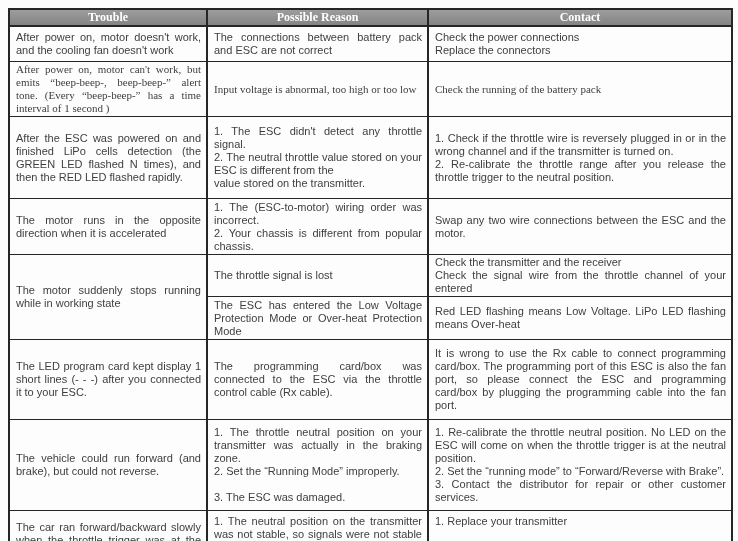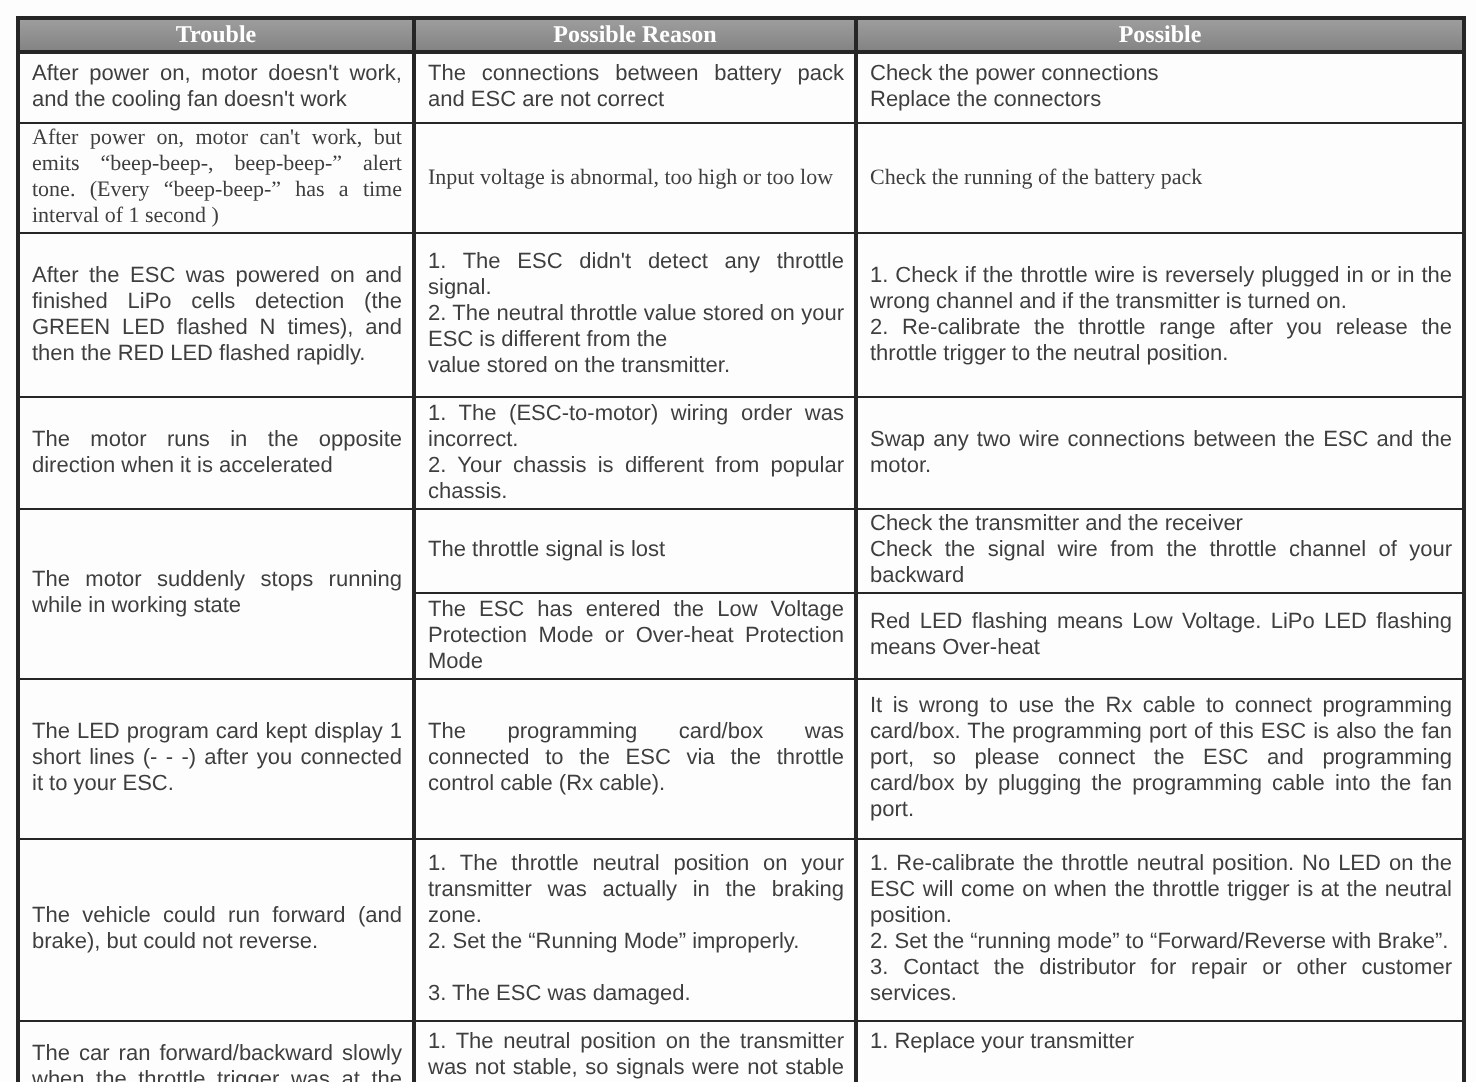--- a/index.html
+++ b/index.html
@@ -71,21 +71,21 @@
 <table class="ts">
   <colgroup>
     <col class="c1">
       <col class="c2">
       <col class="c3">
   </colgroup>
   <thead>
     <tr>
       <th>Trouble</th>
       <th>Possible Reason</th>
-      <th>Possible</th>
+      <th>Contact</th>
     </tr>
   </thead>
   <tbody>
     <tr class="rh-0">
       <td>After power on, motor doesn't work, and the cooling fan doesn't work</td>
       <td>The connections between battery pack and ESC are not correct</td>
       <td>Check the power connections
 Replace the connectors</td>
     </tr>
     <tr class="rh-1">
@@ -104,21 +104,21 @@
     <tr class="rh-3">
       <td>The motor runs in the opposite direction when it is accelerated</td>
       <td>1. The (ESC-to-motor) wiring order was incorrect.
 2. Your chassis is different from popular chassis.</td>
       <td>Swap any two wire connections between the ESC and the motor.</td>
     </tr>
     <tr class="rh-4">
       <td rowspan="2">The motor suddenly stops running while in working state</td>
       <td>The throttle signal is lost</td>
       <td>Check the transmitter and the receiver
-Check the signal wire from the throttle channel of your backward</td>
+Check the signal wire from the throttle channel of your entered</td>
     </tr>
     <tr class="rh-5">
       <td>The ESC has entered the Low Voltage Protection Mode or Over-heat Protection Mode</td>
       <td>Red LED flashing means Low Voltage. LiPo LED flashing means Over-heat</td>
     </tr>
     <tr class="rh-6">
       <td>The LED program card kept display 1 short lines (- - -) after you connected it to your ESC.</td>
       <td>The programming card/box was connected to the ESC via the throttle control cable (Rx cable).</td>
       <td>It is wrong to use the Rx cable to connect programming card/box. The programming port of this ESC is also the fan port, so please connect the ESC and programming card/box by plugging the programming cable into the fan port.</td>
     </tr>

